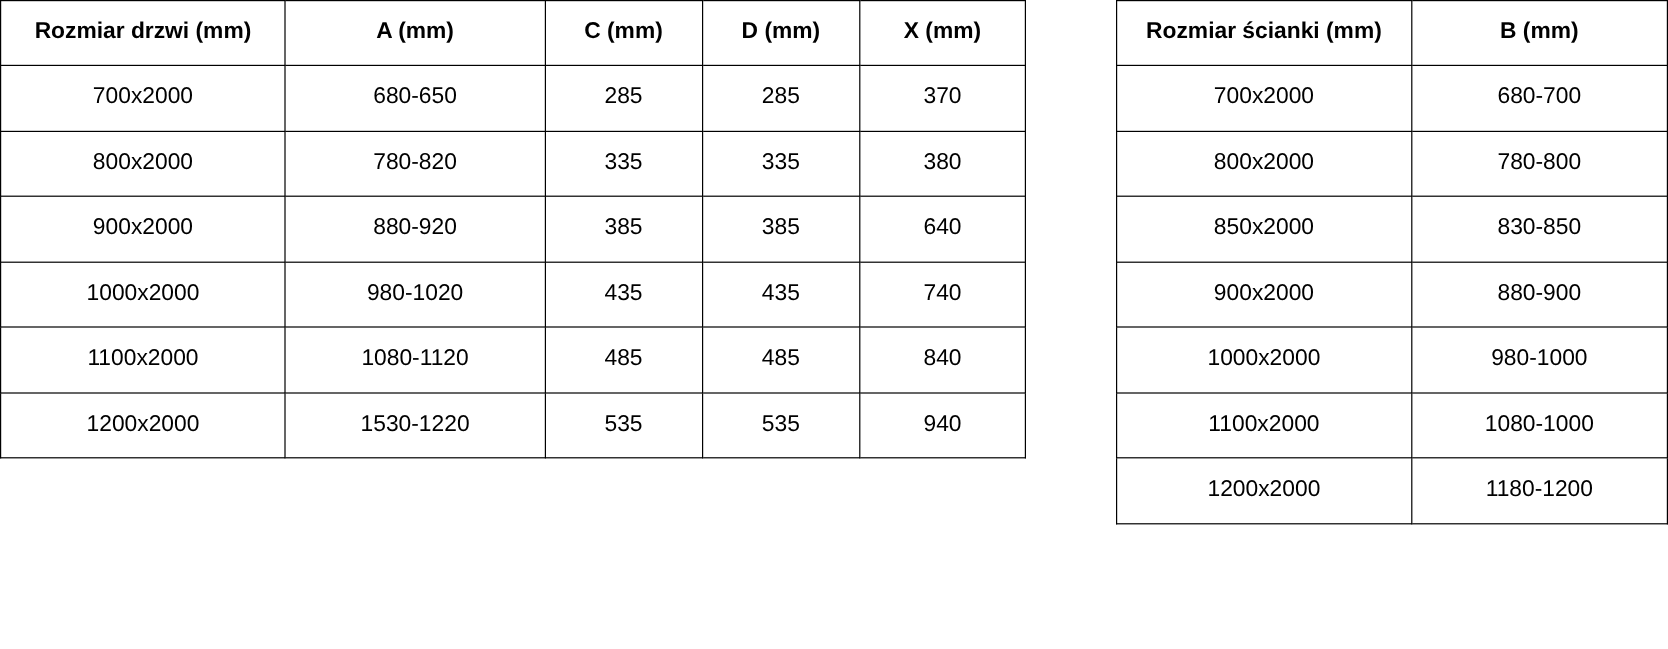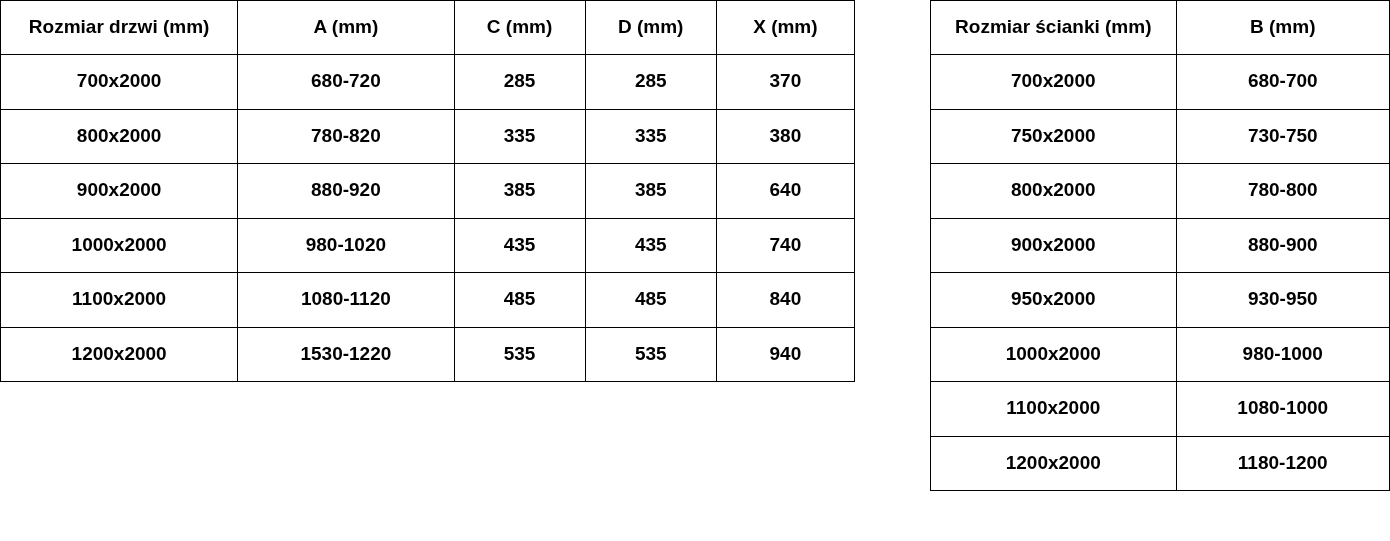--- a/index.html
+++ b/index.html
@@ -34,21 +34,21 @@
     font-size: 19px;
     color: #000000;
     padding: 0;
     line-height: 1.2;
   }
   table.spec th {
     font-weight: bold;
     height: 53px;
   }
   table.spec td {
-    font-weight: bold;
+    font-weight: normal;
     height: 53.5px;
   }
 
   
   #doors-table {
     left: 0px;
     top: 0px;
     width: 855px;
   }
   #doors-table col.c0 { width: 237px; }
@@ -84,21 +84,21 @@
         <th>Rozmiar drzwi (mm)</th>
         <th>A (mm)</th>
         <th>C (mm)</th>
         <th>D (mm)</th>
         <th>X (mm)</th>
       </tr>
     </thead>
     <tbody>
       <tr>
         <td>700x2000</td>
-        <td>680-720</td>
+        <td>680-650</td>
         <td>285</td>
         <td>285</td>
         <td>370</td>
       </tr>
       <tr>
         <td>800x2000</td>
         <td>780-820</td>
         <td>335</td>
         <td>335</td>
         <td>380</td>
@@ -144,34 +144,30 @@
         <th>Rozmiar ścianki (mm)</th>
         <th>B (mm)</th>
       </tr>
     </thead>
     <tbody>
       <tr>
         <td>700x2000</td>
         <td>680-700</td>
       </tr>
       <tr>
-        <td>750x2000</td>
-        <td>730-750</td>
-      </tr>
-      <tr>
         <td>800x2000</td>
         <td>780-800</td>
       </tr>
       <tr>
+        <td>850x2000</td>
+        <td>830-850</td>
+      </tr>
+      <tr>
         <td>900x2000</td>
         <td>880-900</td>
-      </tr>
-      <tr>
-        <td>950x2000</td>
-        <td>930-950</td>
       </tr>
       <tr>
         <td>1000x2000</td>
         <td>980-1000</td>
       </tr>
       <tr>
         <td>1100x2000</td>
         <td>1080-1000</td>
       </tr>
       <tr>

